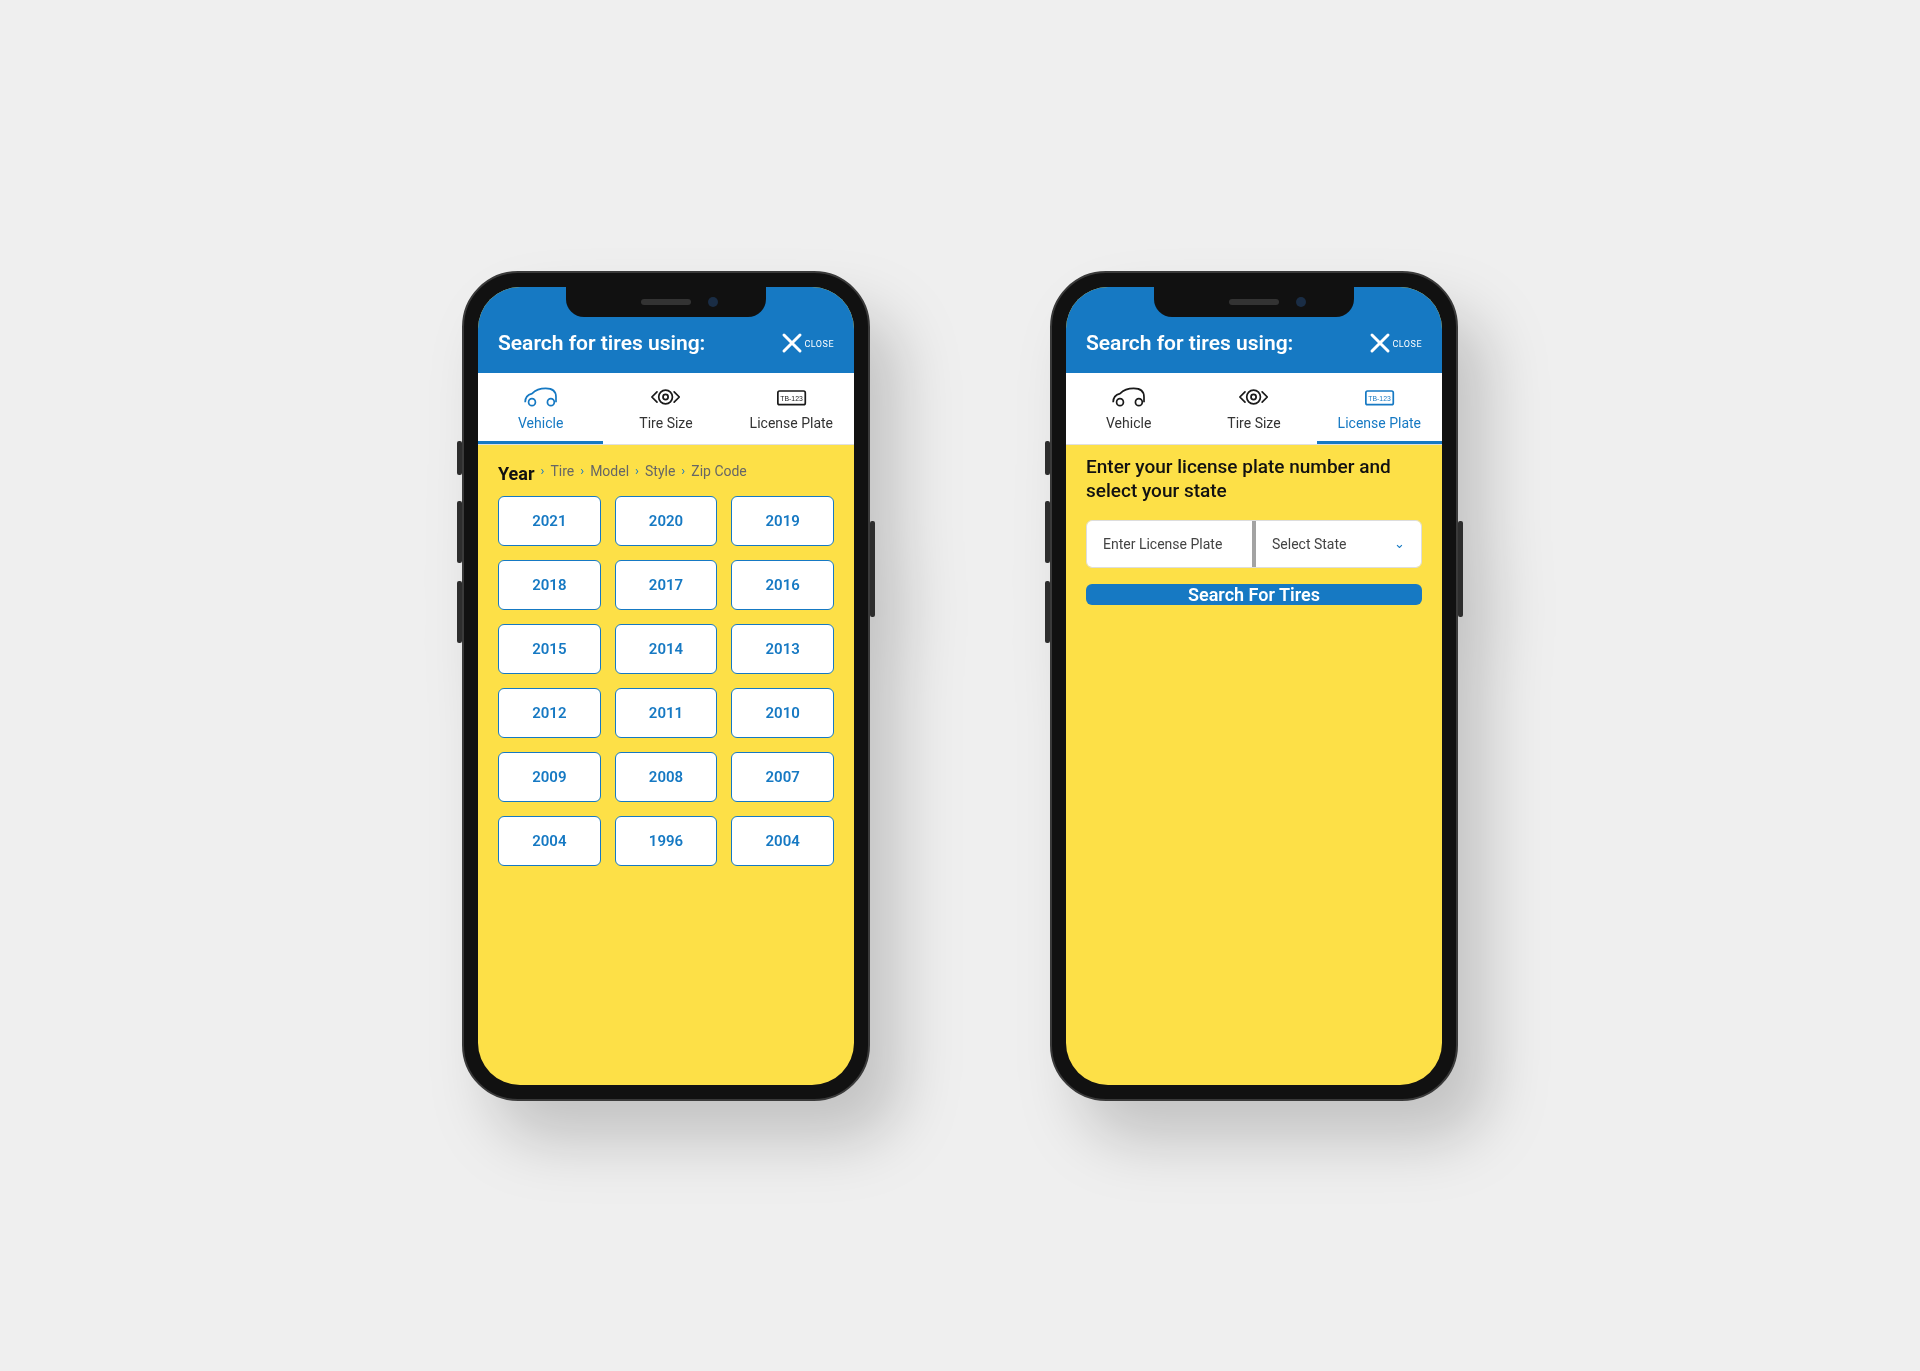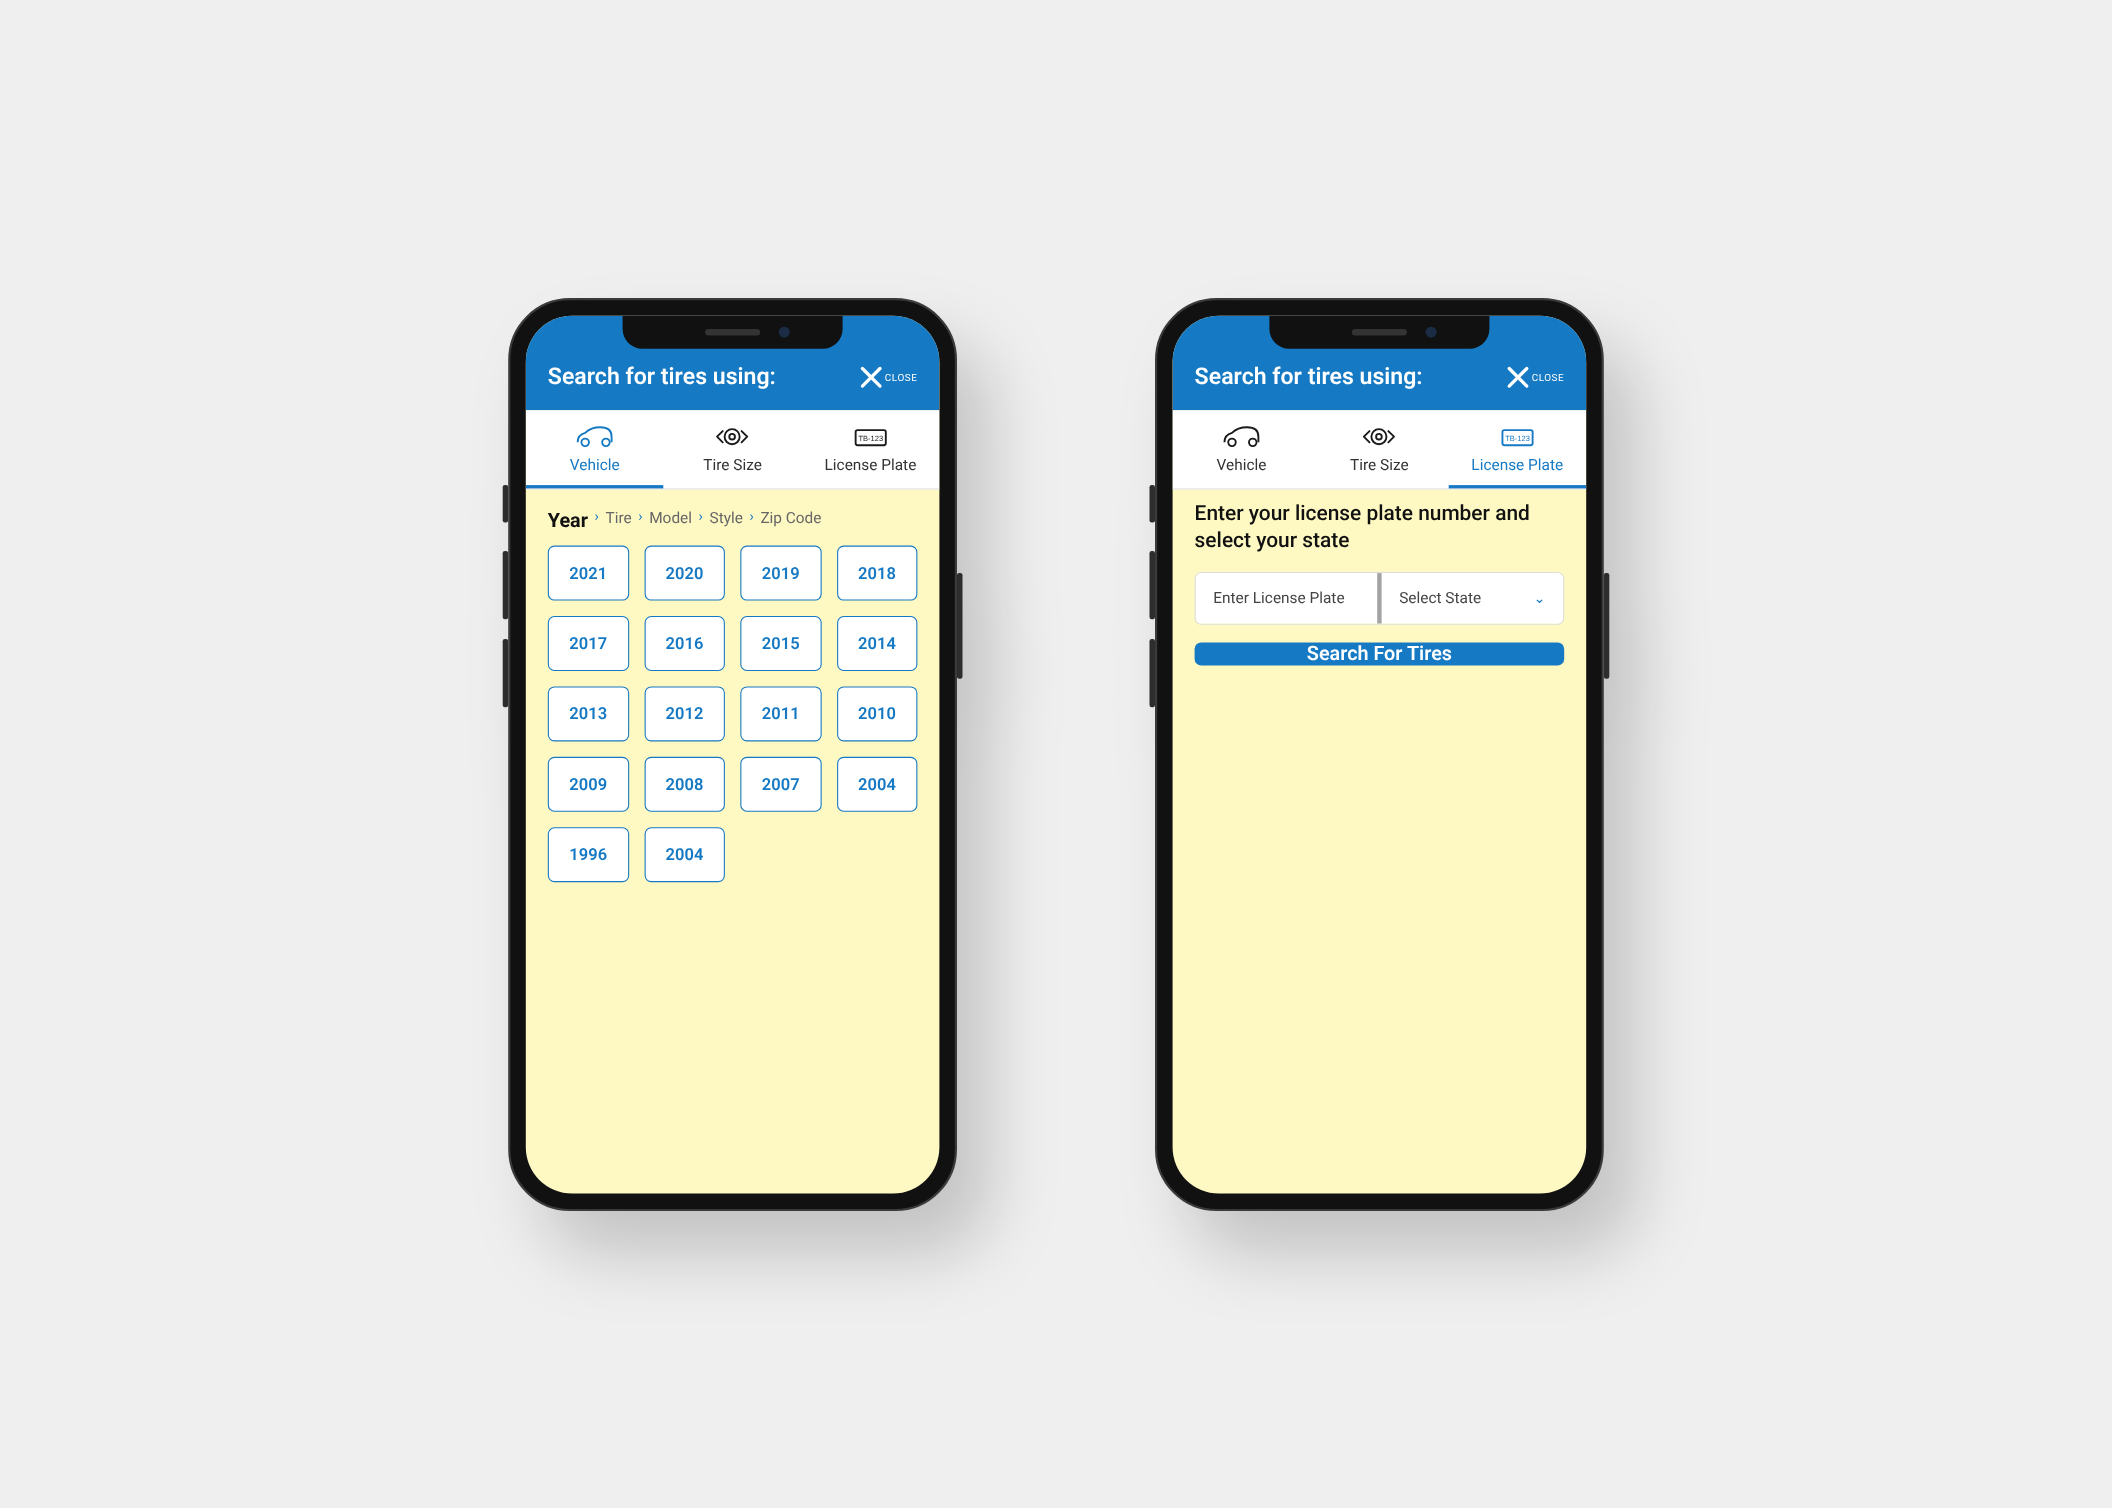--- a/index.html
+++ b/index.html
@@ -33,21 +33,21 @@
     background: #2d2d2d;
     border-radius: 2px;
   }
   .side-btn.l1 { left: -5px; top: 170px; width: 5px; height: 34px; }
   .side-btn.l2 { left: -5px; top: 230px; width: 5px; height: 62px; }
   .side-btn.l3 { left: -5px; top: 310px; width: 5px; height: 62px; }
   .side-btn.r1 { right: -5px; top: 250px; width: 5px; height: 96px; }
   .screen {
     width: 100%;
     height: 100%;
-    background: #fef9c3;
+    background: #fde047;
     border-radius: 42px;
     overflow: hidden;
     position: relative;
   }
   .notch {
     position: absolute;
     top: 0;
     left: 50%;
     transform: translateX(-50%);
     width: 200px;
@@ -138,21 +138,21 @@
   }
   .breadcrumb .bc-active {
     font-weight: 700;
     font-size: 18px;
     color: #111;
   }
   .bc-sep { color: #1679c3; font-size: 13px; }
   .year-grid {
     padding: 0 20px 20px 20px;
     display: grid;
-    grid-template-columns: 1fr 1fr 1fr 1fr;
+    grid-template-columns: 1fr 1fr 1fr;
     gap: 14px;
   }
   .year-btn {
     border: 1.5px solid #1679c3;
     color: #1679c3;
     background: #fff;
     border-radius: 6px;
     padding: 15px 0;
     font-size: 15px;
     font-weight: 600;

